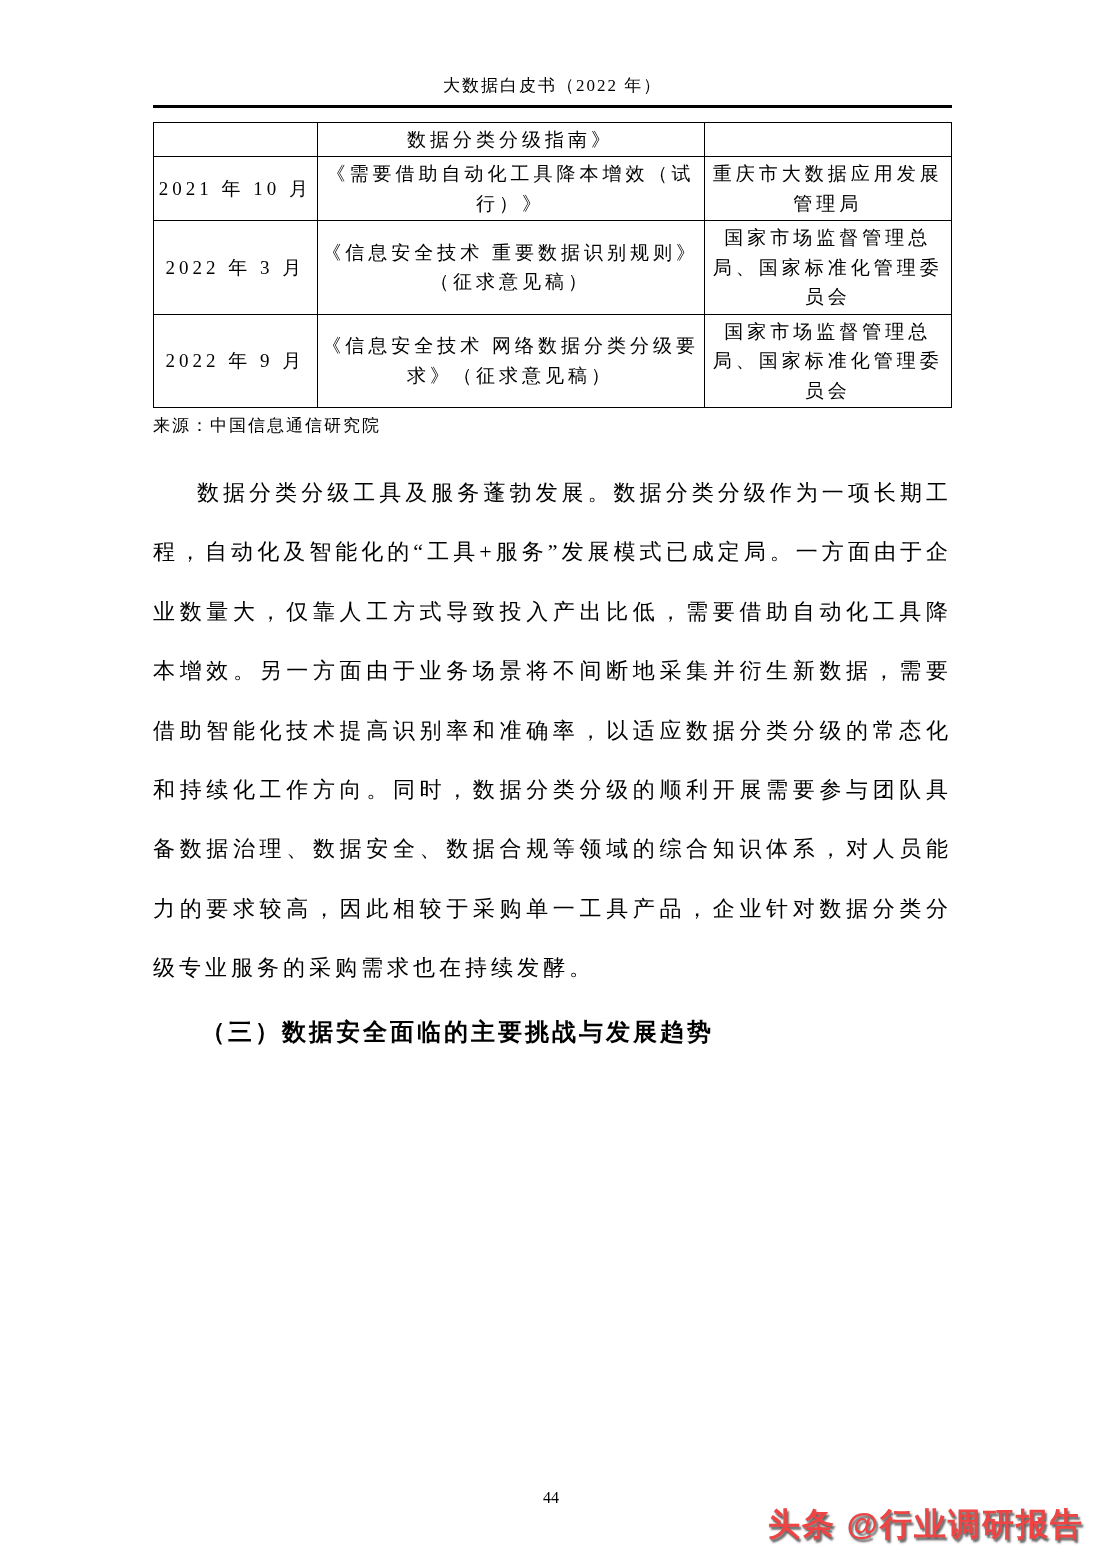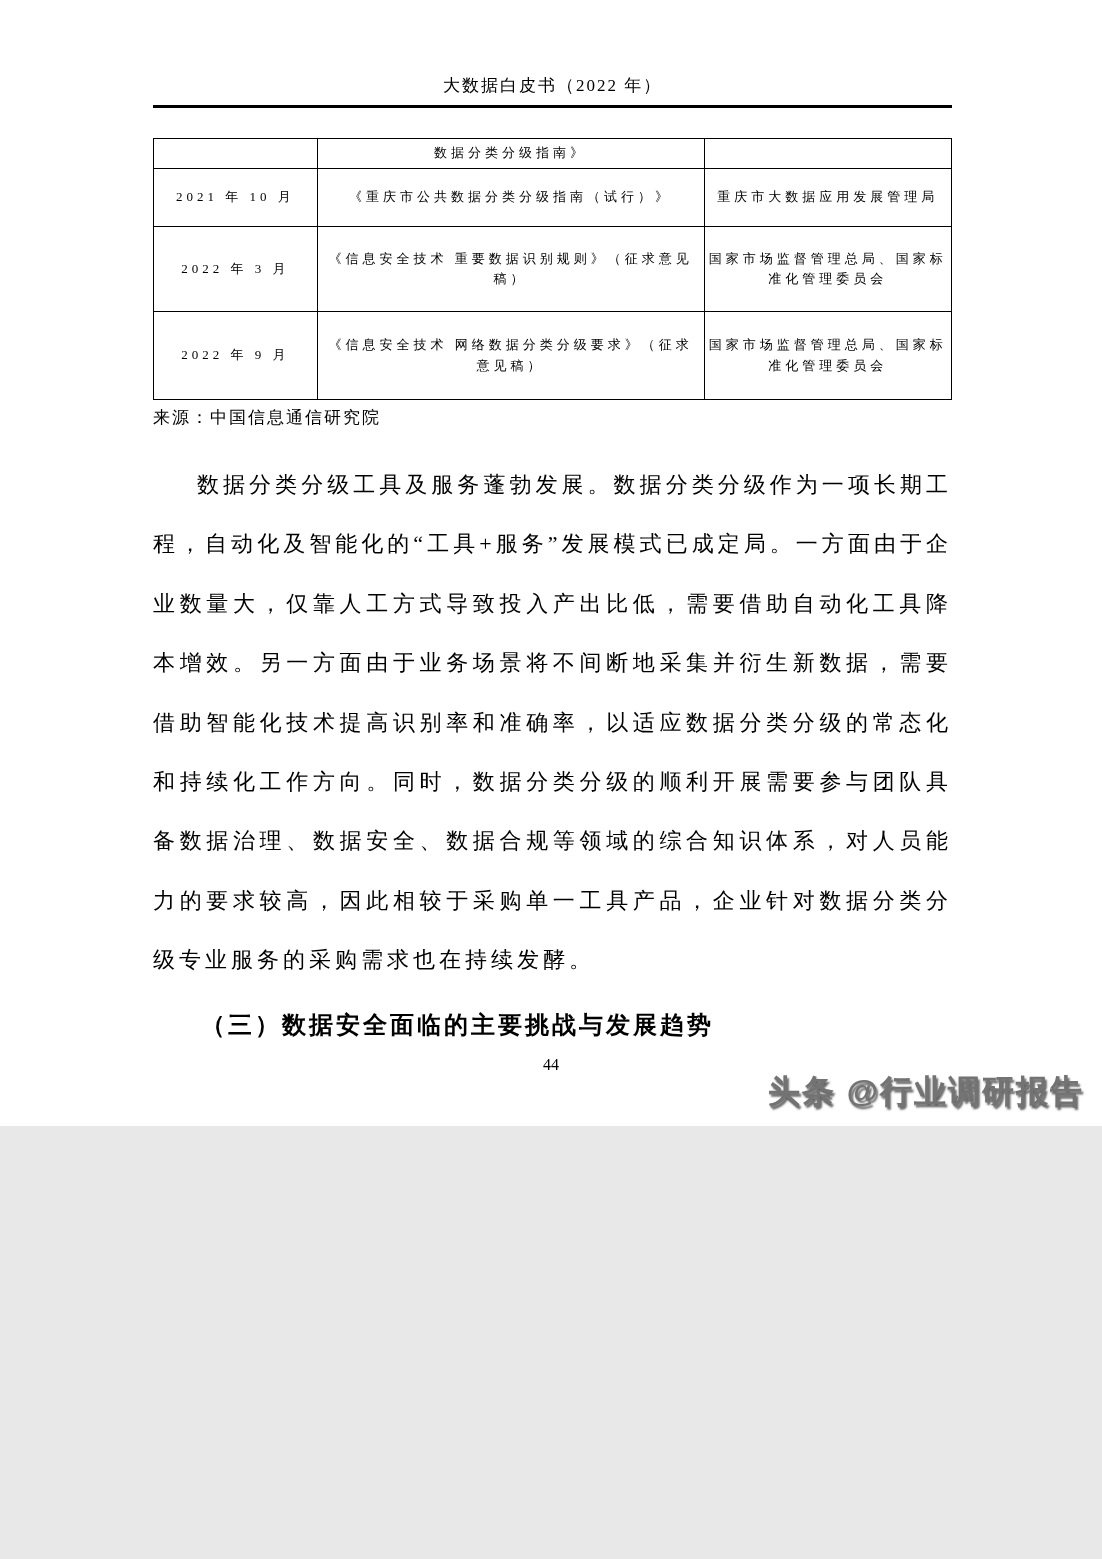--- a/index.html
+++ b/index.html
@@ -1,20 +1,20 @@
 <!DOCTYPE html>
 <html><head>
 <meta charset="utf-8">
 <style>
   * { margin: 0; padding: 0; box-sizing: border-box; }
   html, body { background: #e8e8e8; }
   .page {
     position: relative;
     width: 1102px;
-    height: 1126px;
+    height: 1559px;
     margin: 0 auto;
     background: #ffffff;
     font-family: "Liberation Serif", "DejaVu Serif", serif;
     color: #000000;
     overflow: hidden;
   }
   .content {
     position: absolute;
     left: 153px;
     width: 799px;
@@ -26,22 +26,22 @@
     font-size: 17px;
     letter-spacing: 2px;
     padding-bottom: 8px;
     border-bottom: 3px solid #000;
   }
   
   table.policy-table {
     width: 100%;
     border-collapse: collapse;
     table-layout: fixed;
-    margin-top: 30px;
-    font-size: 13px;
+    margin-top: 14px;
+    font-size: 19px;
     letter-spacing: 4px;
     line-height: 1.55;
   }
   table.policy-table td {
     border: 1px solid #000;
     text-align: center;
     vertical-align: middle;
     padding: 2px 4px;
   }
   .col-date { width: 20.5%; }
@@ -87,21 +87,21 @@
     font-size: 16px;
   }
   .watermark {
     position: absolute;
     right: 18px;
     bottom: 12px;
     font-family: "Liberation Sans", "DejaVu Sans", sans-serif;
     font-size: 32px;
     font-weight: bold;
     letter-spacing: 2px;
-    color: #737373;
+    color: #ef4444;
     text-shadow: 2px 3px 2px rgba(80,80,80,0.85), 0 1px 1px rgba(120,120,120,0.6);
     white-space: nowrap;
   }
 </style>
 </head>
 <body>
 
 <div class="page">
   <div class="content">
 
@@ -109,21 +109,21 @@
 
     <table class="policy-table">
       <tbody>
           <tr class="r0">
         <td class="col-date"></td>
         <td class="col-title">数据分类分级指南》</td>
         <td class="col-org"></td>
       </tr>
       <tr class="r1">
         <td class="col-date">2021 年 10 月</td>
-        <td class="col-title">《重庆市公共数据分类分级指南（试行）》</td>
+        <td class="col-title">《需要借助自动化工具降本增效（试行）》</td>
         <td class="col-org">重庆市大数据应用发展管理局</td>
       </tr>
       <tr class="r3">
         <td class="col-date">2022 年 3 月</td>
         <td class="col-title">《信息安全技术 重要数据识别规则》（征求意见稿）</td>
         <td class="col-org">国家市场监督管理总局、国家标准化管理委员会</td>
       </tr>
       <tr class="r4">
         <td class="col-date">2022 年 9 月</td>
         <td class="col-title">《信息安全技术 网络数据分类分级要求》（征求意见稿）</td>

